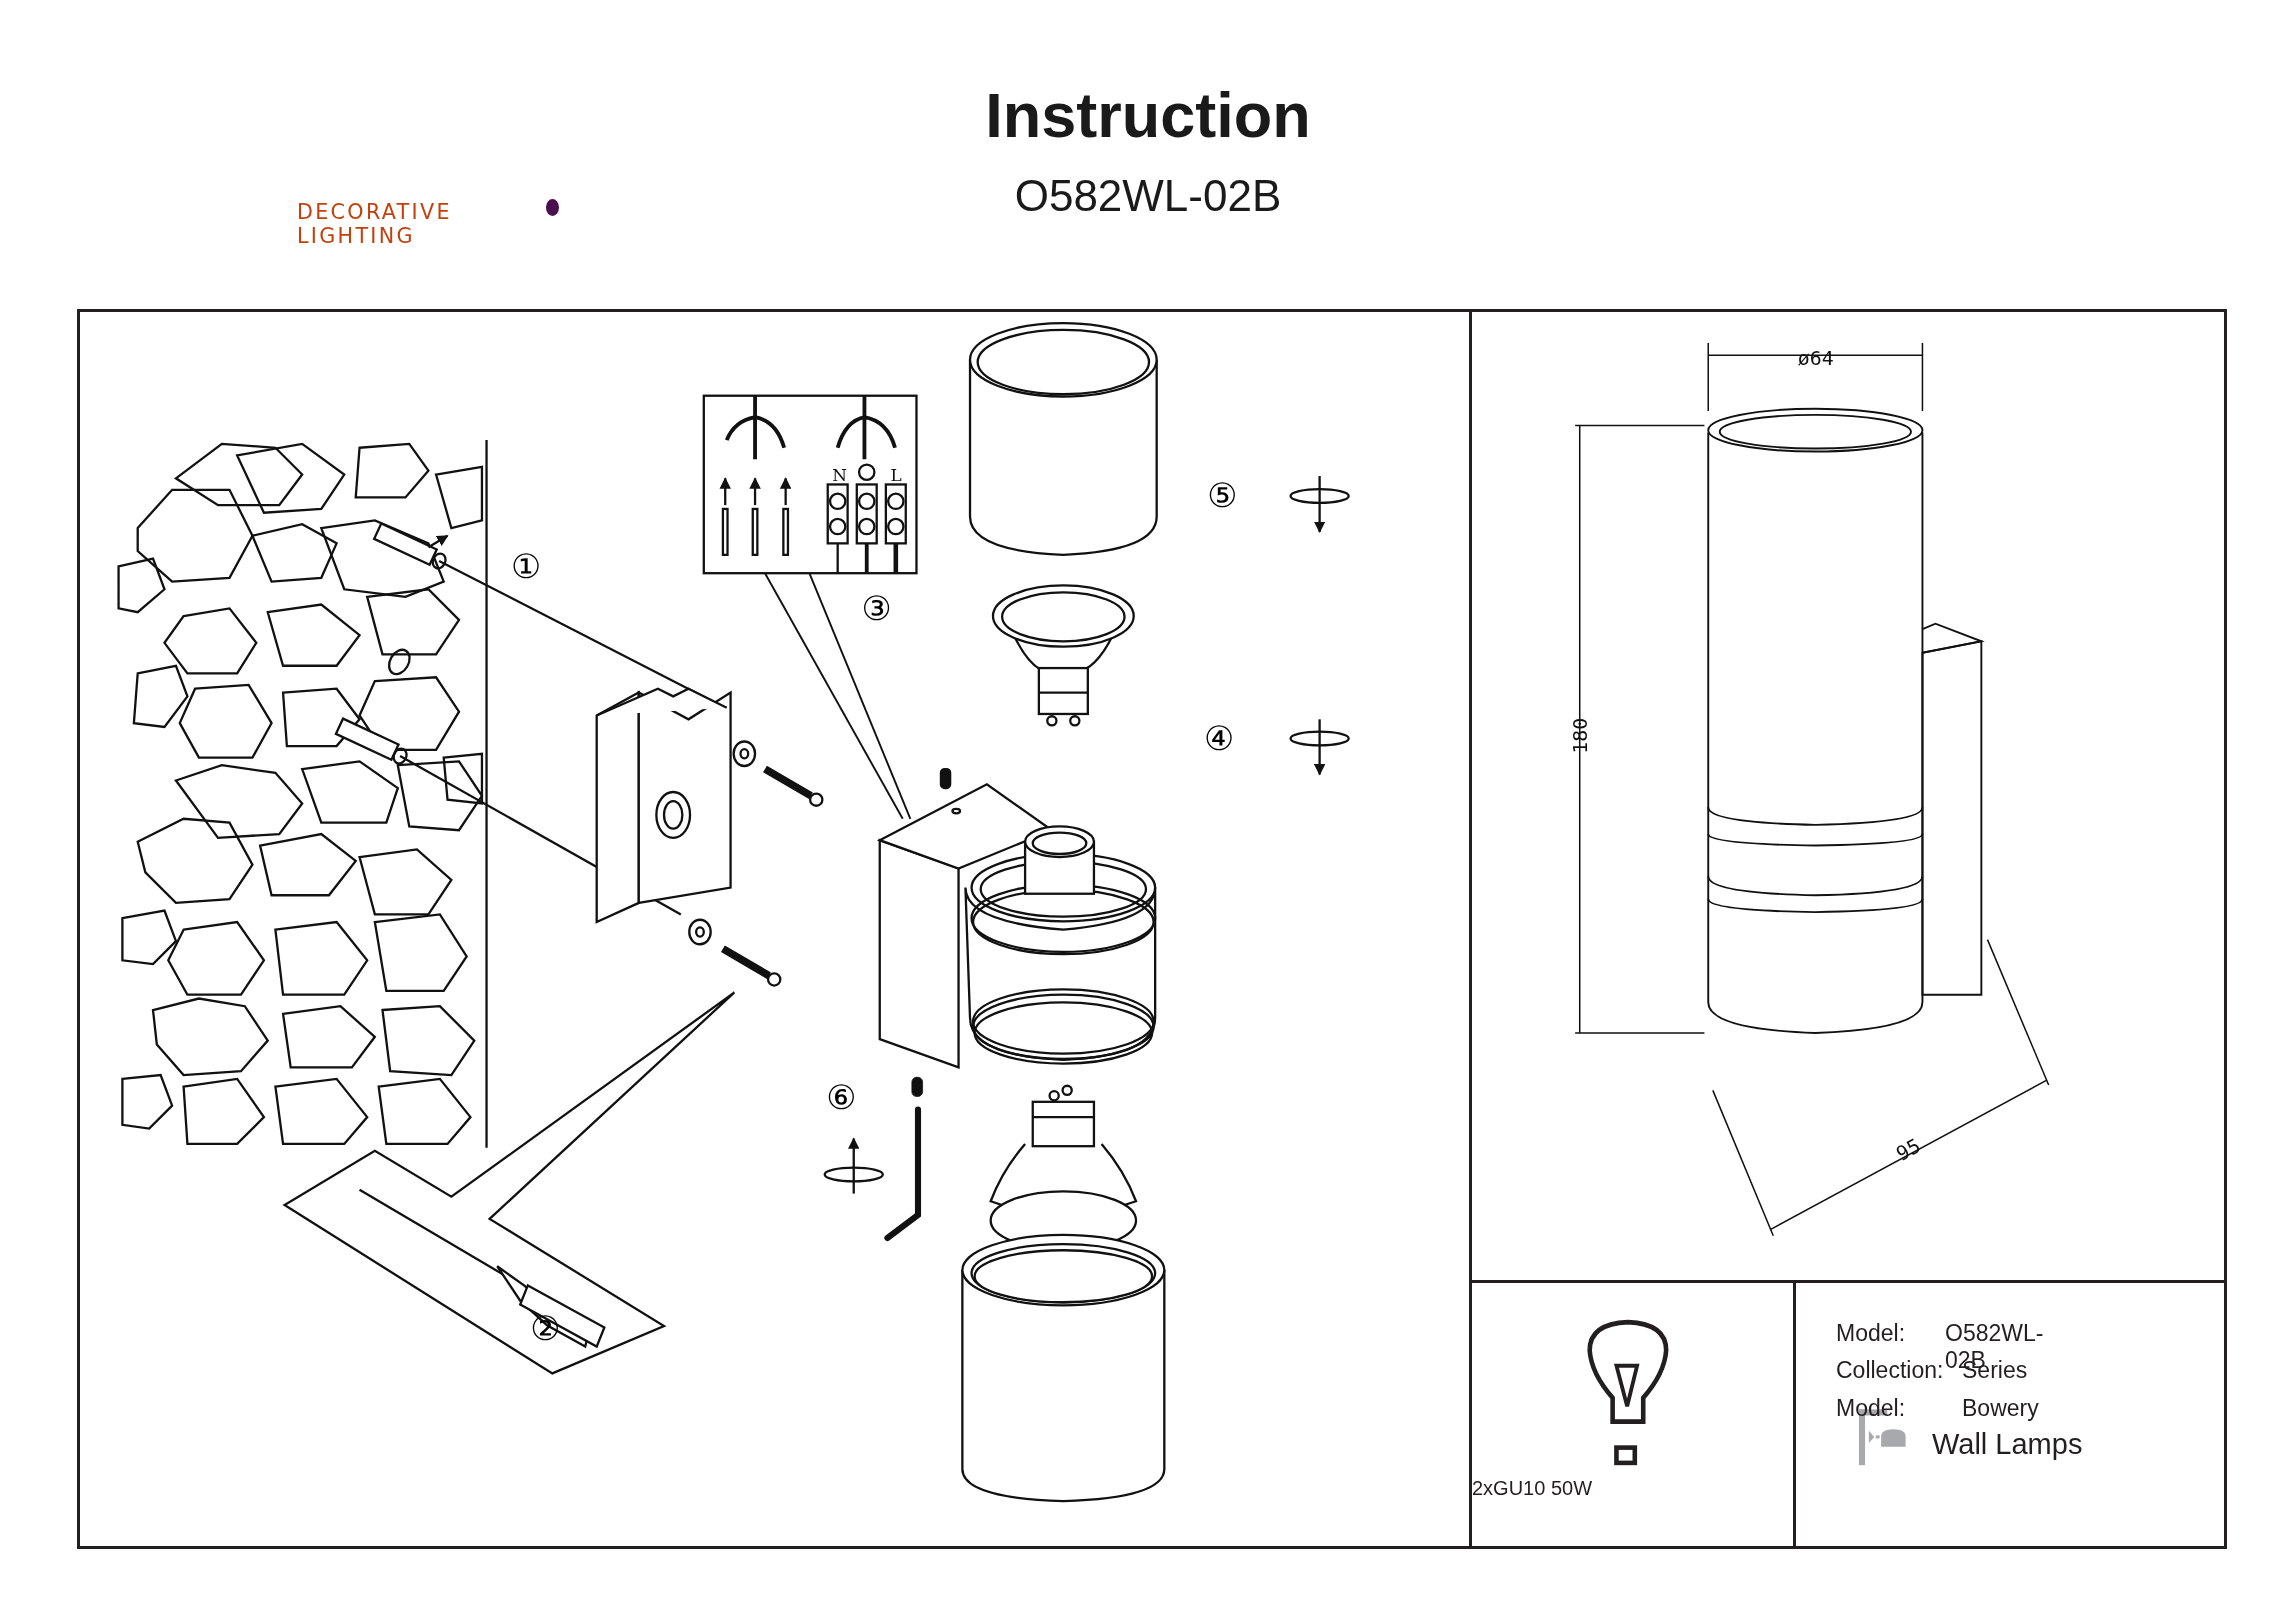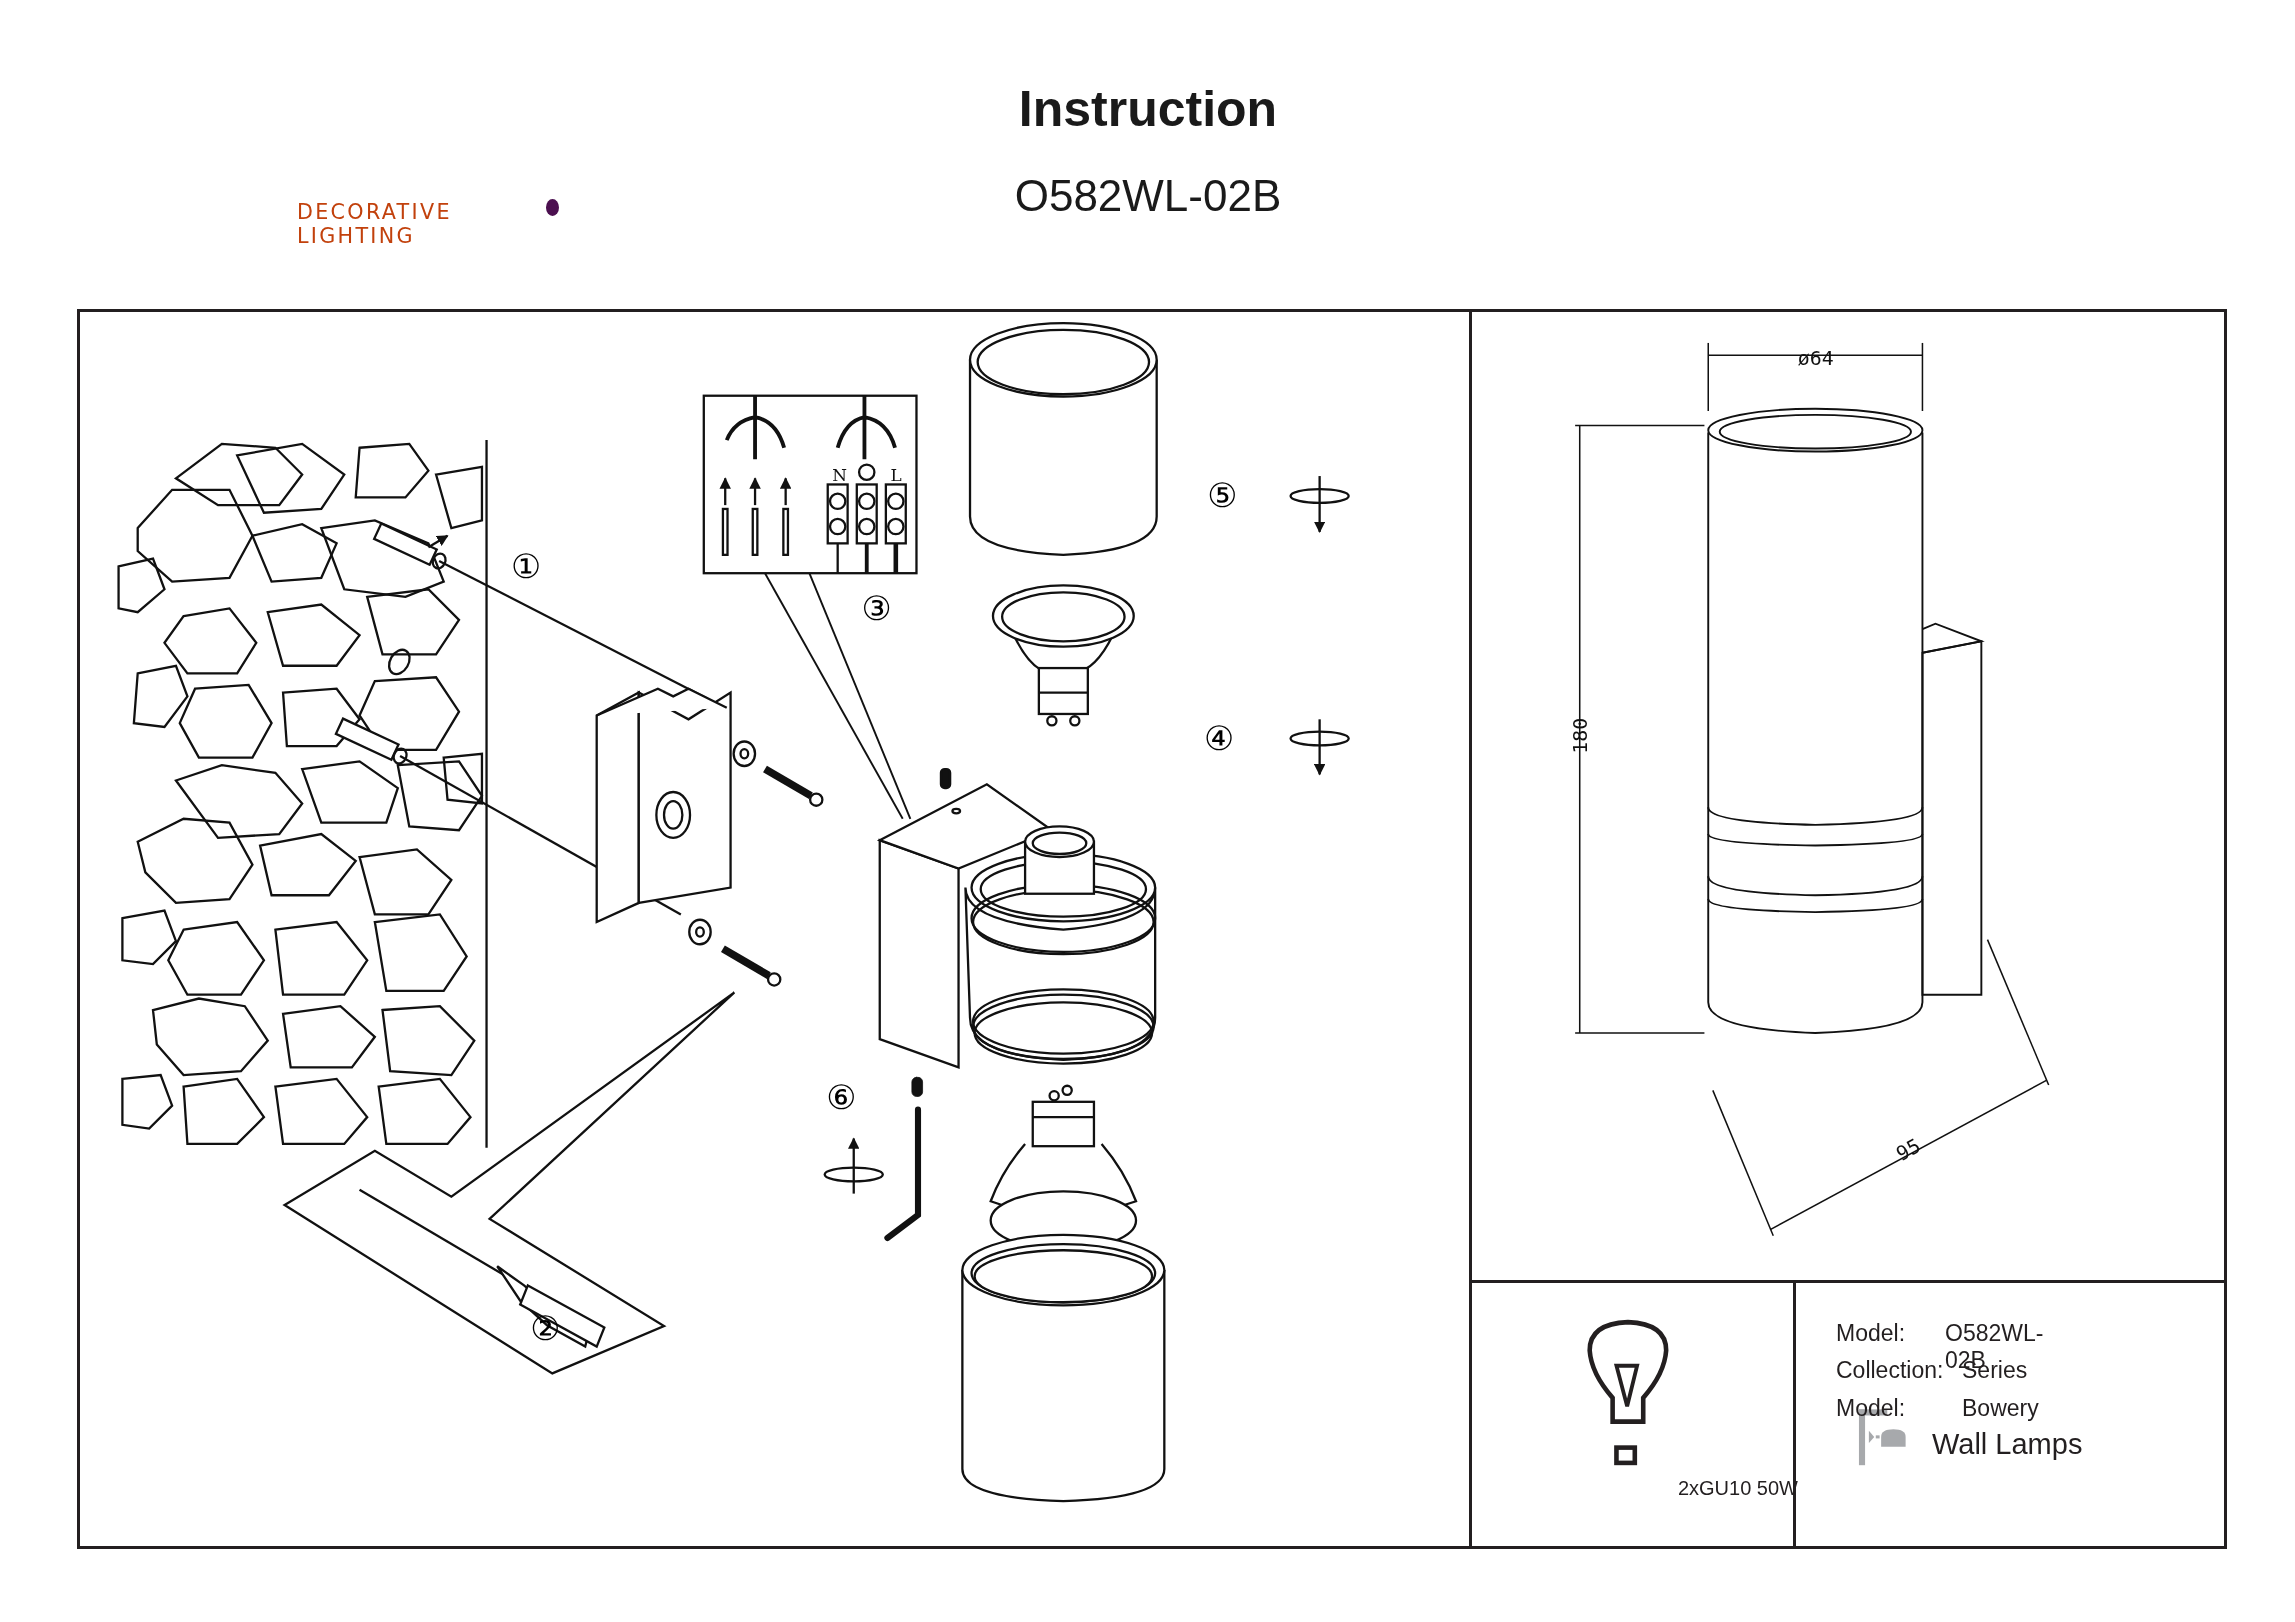--- a/index.html
+++ b/index.html
@@ -6,33 +6,33 @@
   body { width: 2295px; height: 1623px; position: relative; overflow: hidden; font-family: "Liberation Sans", sans-serif; color: #231f20; }
   .abs { position: absolute; }
 
   
   .logo { left: 77px; top: 107px; width: 474px; height: 122px; }
   .logo-word { position: absolute; left: 0; top: 0; font-family: "DejaVu Sans", sans-serif; font-size: 95px; letter-spacing: 7.7px; line-height: 1; color: #231f20; font-weight: bold; }
   .logo-word .accent { color: #4b0f4f; }
   .logo-sub { position: absolute; left: 220px; top: 93px; font-family: "DejaVu Sans", sans-serif; font-size: 20.7px; letter-spacing: 2.3px; color: #c2410c; }
   .logo-dot { position: absolute; left: 469px; top: 92px; width: 13px; height: 17px; border-radius: 50%; background: #4b0f4f; }
 
-  .title { left: 842px; top: 84px; width: 612px; text-align: center; font-size: 50px; font-weight: bold; line-height: 1; color: #1a1a1a; }
+  .title { left: 842px; top: 84px; width: 612px; text-align: center; font-size: 63px; font-weight: bold; line-height: 1; color: #1a1a1a; }
   .subtitle { left: 842px; top: 174px; width: 612px; text-align: center; font-size: 44px; line-height: 1; color: #1a1a1a; }
 
   
   .frame { left: 77px; top: 309px; width: 2150px; height: 1240px; border: 3.1px solid #231f20; box-sizing: border-box; }
   .vdiv { left: 1469px; top: 309px; width: 3.1px; height: 1240px; background: #231f20; }
   .hdiv { left: 1469px; top: 1280px; width: 758px; height: 3.1px; background: #231f20; }
   .vdiv2 { left: 1793px; top: 1280px; width: 3.1px; height: 269px; background: #231f20; }
 
   svg.drawing { position: absolute; left: 0; top: 0; }
   .step-label { font-family: "DejaVu Serif", serif; font-size: 44px; }
 
-  .bulb-text { left: 1472px; top: 1477px; width: 326px; text-align: right; font-size: 20px; color: #231f20; }
+  .bulb-text { left: 1472px; top: 1477px; width: 326px; text-align: left; font-size: 20px; color: #231f20; }
   .spec { left: 1836px; font-size: 23px; color: #231f20; }
   .spec .k { position: absolute; left: 0; }
   .spec .v { position: absolute; }
   .spec-model { top: 1320px; }
   .spec-coll { top: 1357px; }
   .spec-series { top: 1395px; }
   .spec-type { left: 1932px; top: 1428px; font-size: 29px; color: #231f20; }
 </style>
 </head>
 <body>

